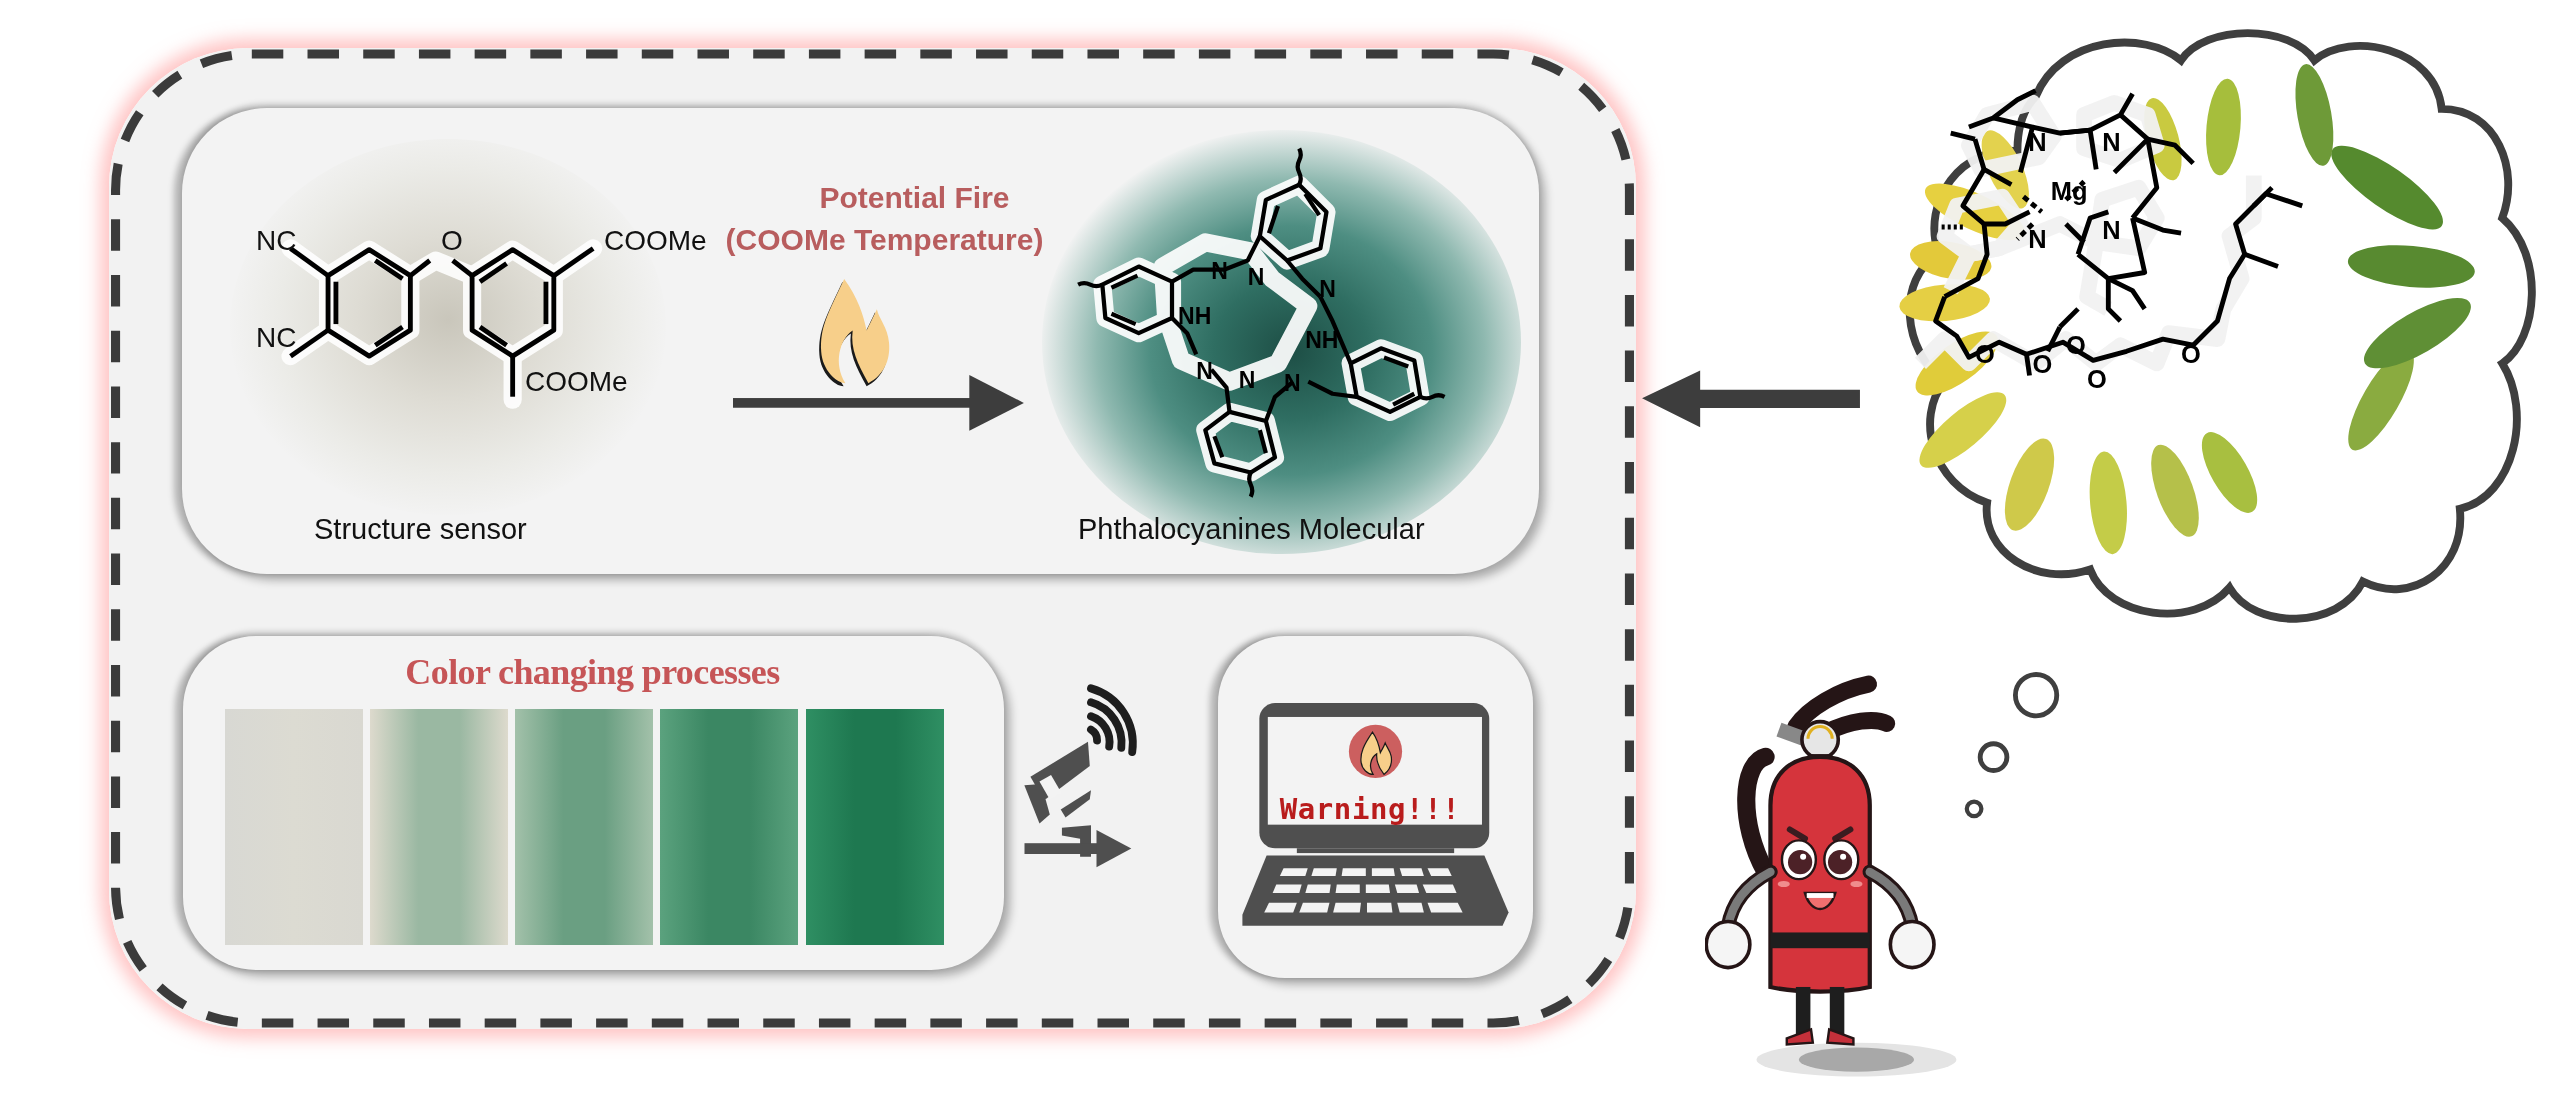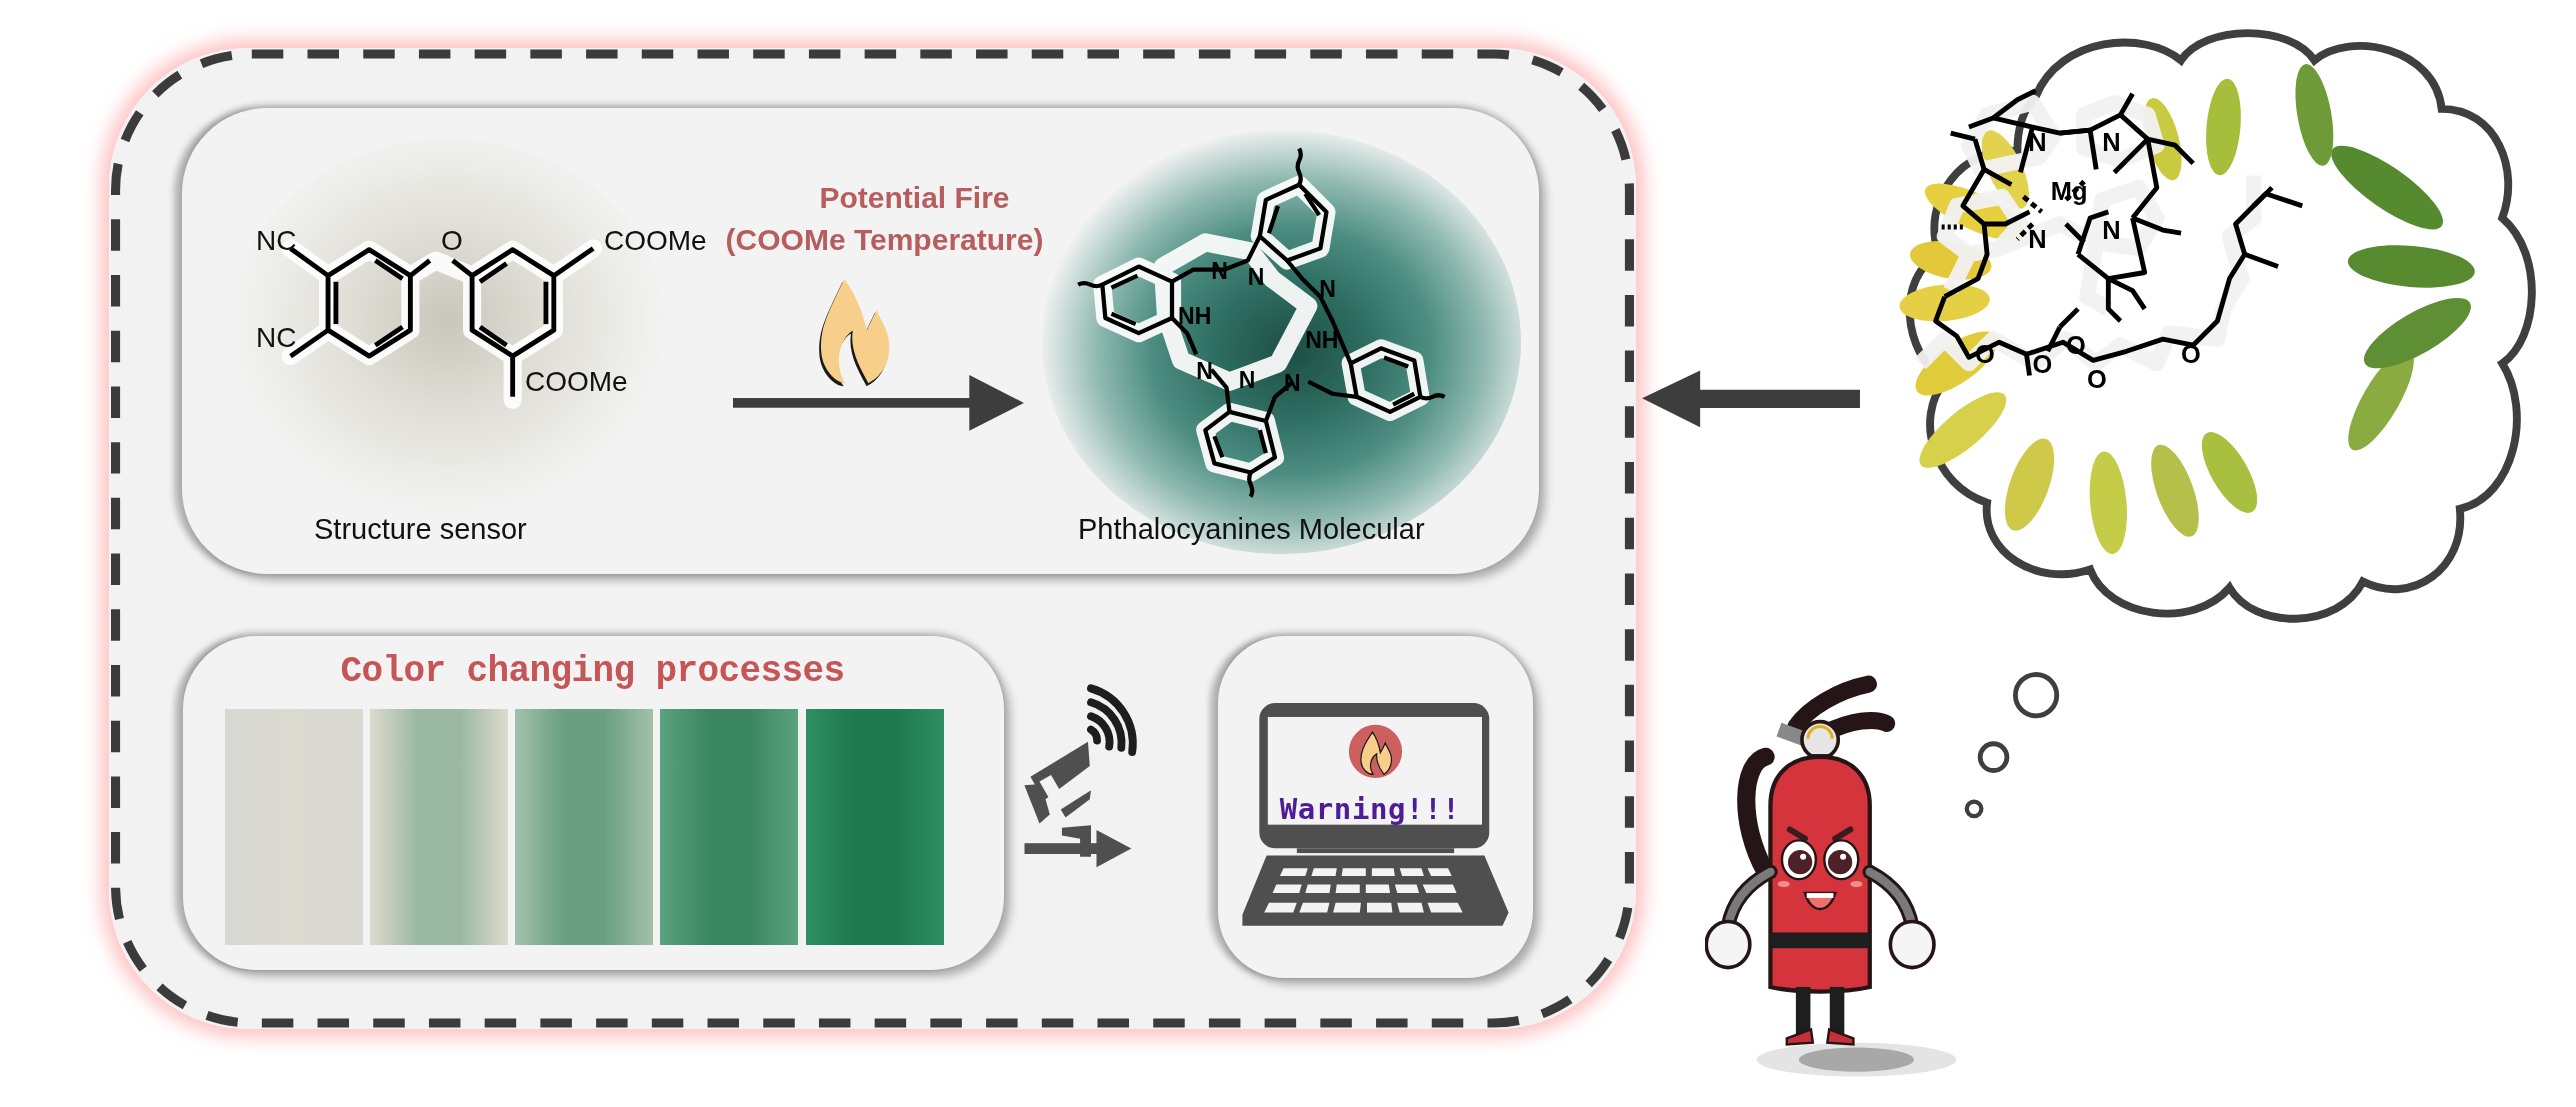--- a/index.html
+++ b/index.html
@@ -22,21 +22,21 @@
   .label-black { position:absolute; color:#111; font-weight:normal; white-space:nowrap; }
   .label-red { position:absolute; color:#b85d5e; font-weight:bold; white-space:nowrap; text-align:center; }
 
   #powder-white { left:230px; top:139px; width:436px; height:376px; border-radius:50%;
     background: radial-gradient(ellipse at 50% 48%, #c9c6bb 0%, #dedcd4 30%, #ebebe7 55%, rgba(243,243,243,0) 72%); }
   #powder-green { left:1042px; top:130px; width:479px; height:424px; border-radius:50%;
     background: radial-gradient(ellipse at 52% 52%, #1d4e45 0%, #2f6e62 22%, #4e8e82 40%, #8fb9b0 55%, rgba(243,243,243,0) 72%); }
 
   .strip { position:absolute; top:709px; width:138px; height:236px; }
   .strip-title { left:182px; top:651px; width:821px; font-size:36px; color:#c65557;
-    font-family:Liberation Mono, monospace; letter-spacing:-0.6px; }
+    font-family:Liberation Serif, serif; letter-spacing:-0.6px; }
 
   #thought-cloud { left:1878px; top:24px; }
 </style>
 </head>
 <body>
 
 <div id="outer-glow" class="abs"></div>
 <div id="outer-box" class="abs"></div>
 <svg id="outer-svg" class="abs" width="1527" height="981" viewBox="0 0 2520 1620">
   <rect x="10" y="10" width="2500" height="1600" rx="225" ry="225" fill="none" stroke="#3b3b3b" stroke-width="15" stroke-dasharray="52 40"></rect>
@@ -187,21 +187,21 @@
     <polygon points="64,340 110,340 104,356 56,356"></polygon>
       <polygon points="120,340 164,340 160,356 114,356"></polygon>
     <polygon points="174,340 216,340 214,356 170,356"></polygon>
       <polygon points="226,340 266,340 268,356 226,356"></polygon>
     <polygon points="276,340 316,340 320,356 280,356"></polygon>
       <polygon points="326,340 376,340 384,356 332,356"></polygon>
   </g>
   <circle cx="240" cy="90" r="44" fill="#cc5f5f"></circle>
   <path d="M235,58 C220,80 215,92 216,106 C217,120 228,128 236,128 C228,116 232,100 242,94 C241,108 246,118 254,128 C262,122 268,112 266,98 C264,88 258,82 256,76 C253,84 250,88 248,92 C246,80 242,68 235,58 Z" fill="#f7cf8a" stroke="#1a1a1a" stroke-width="2"></path>
 </svg>
-<div class="abs" style="left:1255px;top:792px;width:230px;text-align:center;font-size:29px;font-weight:bold;color:#4c1d95;font-family:'DejaVu Sans Mono', monospace;letter-spacing:0.6px">Warning!!!</div>
+<div class="abs" style="left:1255px;top:792px;width:230px;text-align:center;font-size:29px;font-weight:bold;color:#b91c1c;font-family:'DejaVu Sans Mono', monospace;letter-spacing:0.6px">Warning!!!</div>
 
 <svg class="abs" style="left:1636px;top:363px" width="230" height="73" viewBox="0 0 380 120">
   <polygon points="10,58 106,12 106,44 370,44 370,74 106,74 106,106" fill="#3d3d3d"></polygon>
 </svg>
 
 <svg id="thought-cloud" class="abs" width="697" height="697" viewBox="0 0 1150 1150">
   <path d="M260,120 C300,20 440,10 500,60 C540,0 680,0 720,60 C780,10 920,40 930,140 C1020,140 1060,240 1030,320 C1100,380 1090,520 1030,560 C1080,640 1050,780 960,800 C970,900 880,960 800,920 C760,1000 620,1000 580,930 C520,1000 380,980 350,900 C260,930 170,870 180,790 C90,760 60,650 110,590 C40,540 30,420 100,380 C70,290 140,200 230,210 C230,170 240,140 260,120 Z" fill="#ffffff" stroke="#3f3f3f" stroke-width="13"></path>
 
   <g>
     <ellipse cx="210" cy="240" rx="28" ry="70" fill="#e3d24e" transform="rotate(-25 210 240)"></ellipse>

